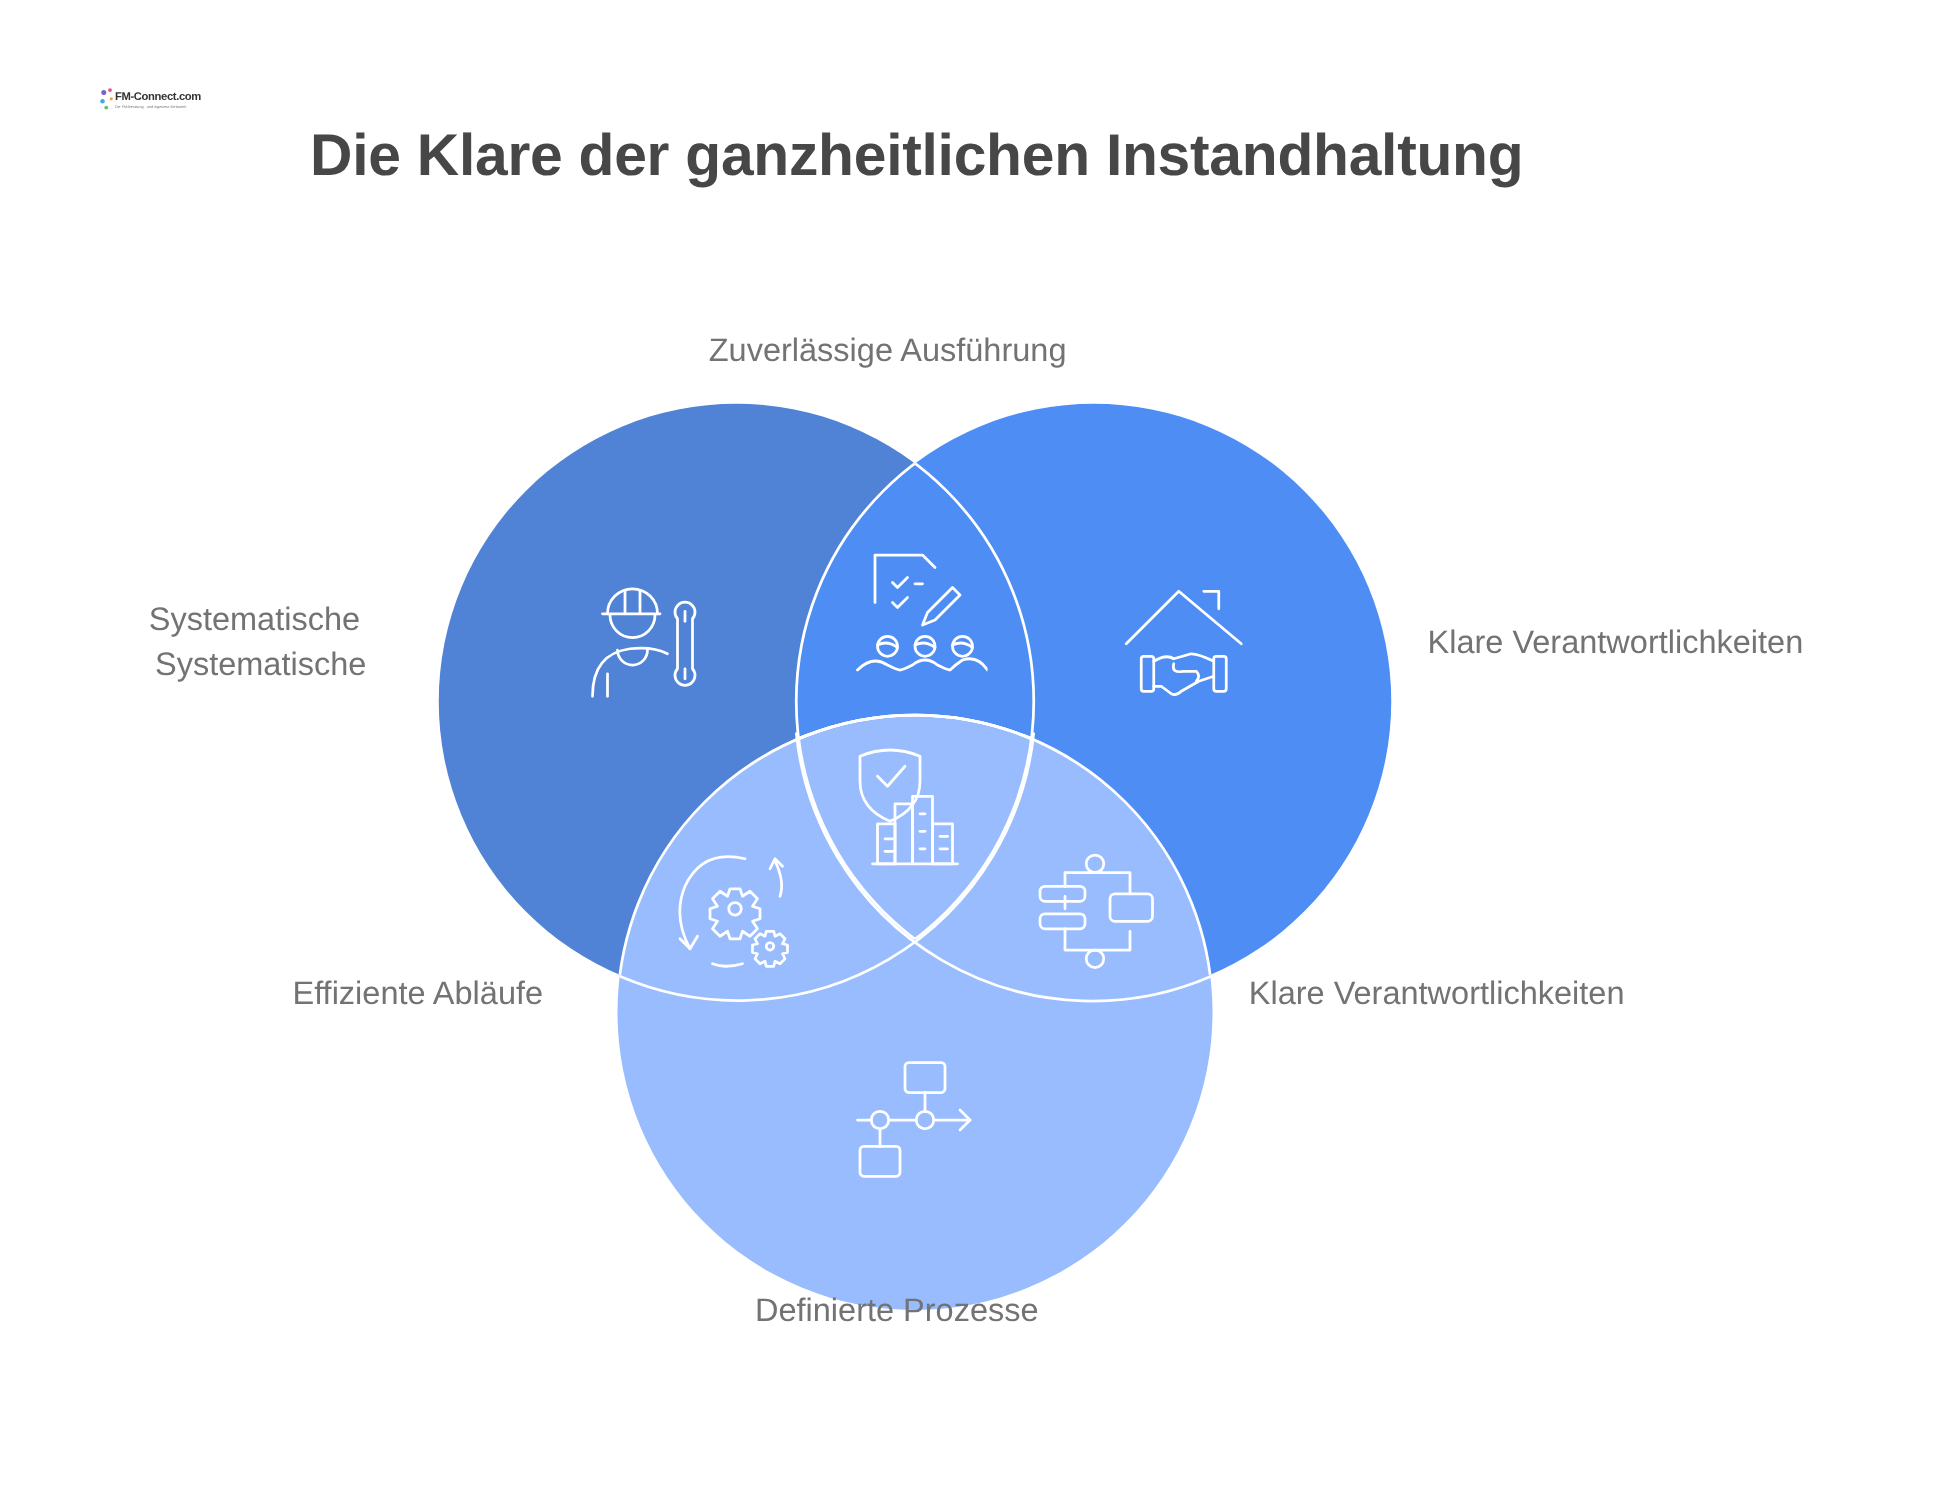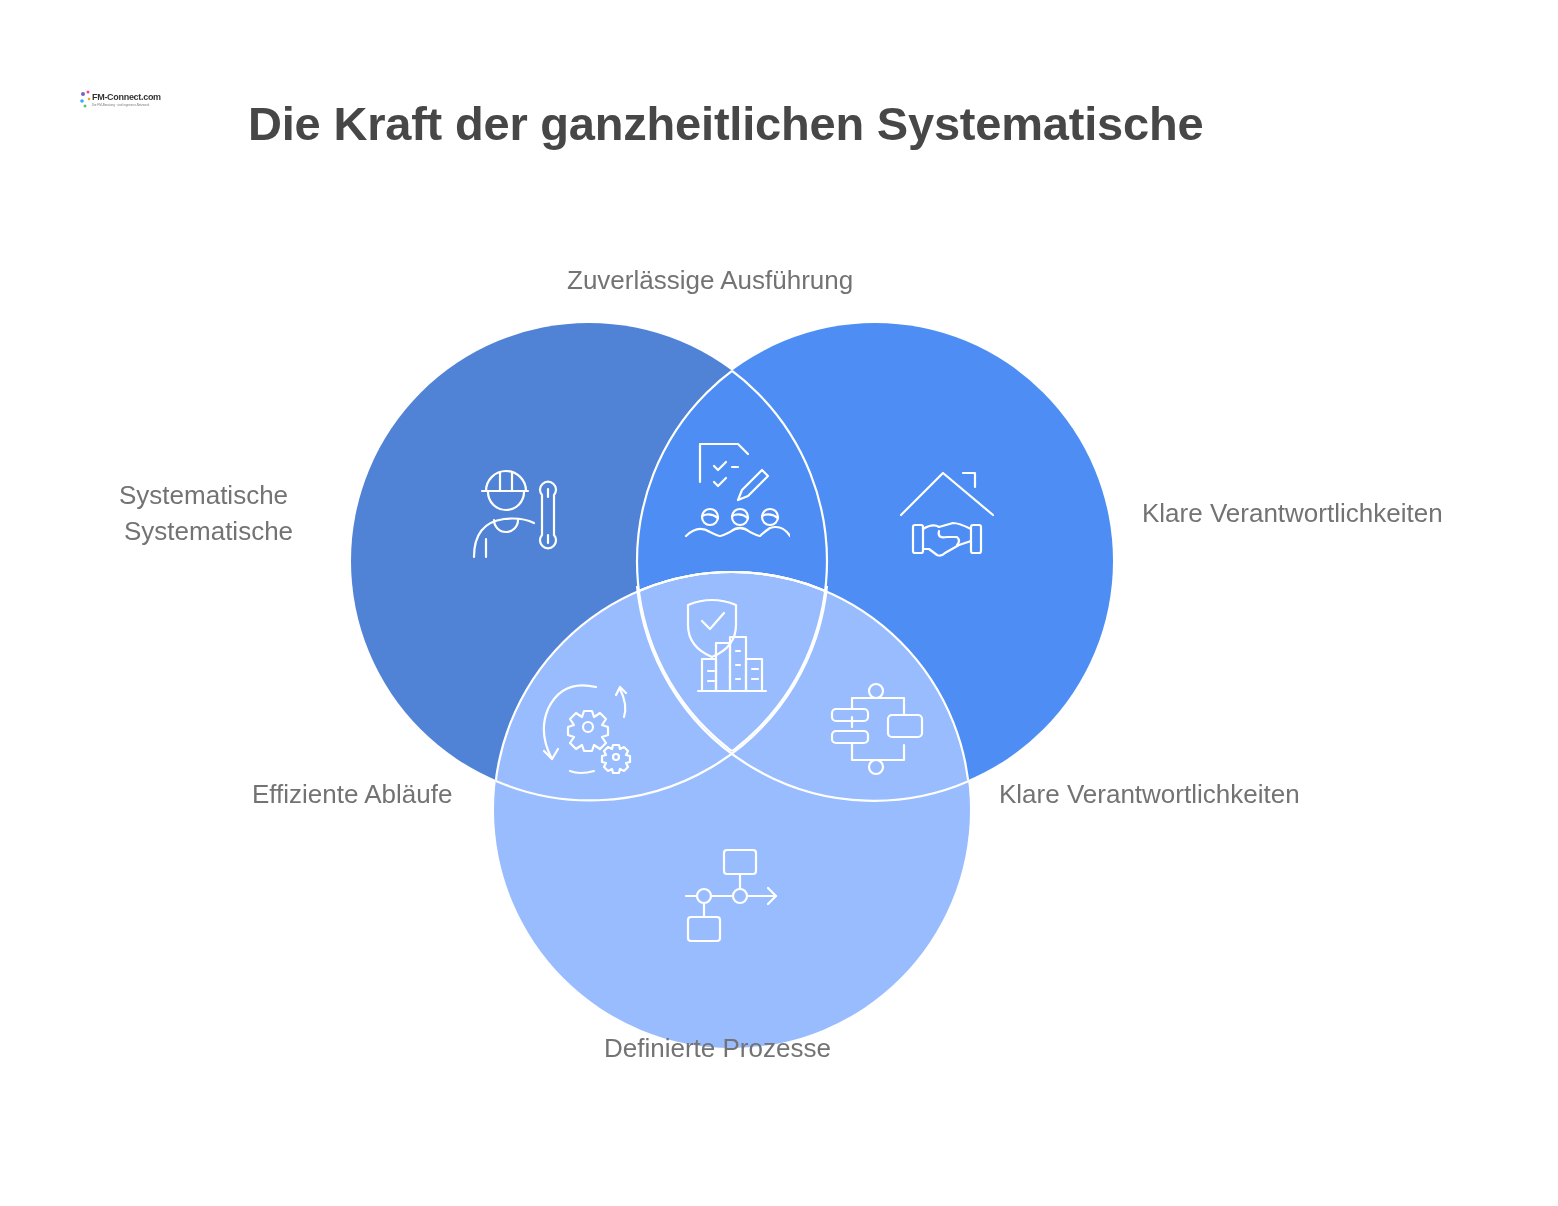--- a/index.html
+++ b/index.html
@@ -1,17 +1,17 @@
 <!DOCTYPE html>
 <html><head>
 <meta charset="utf-8">
 <style>
   html, body { margin: 0; padding: 0; background: #ffffff; }
   body { width: 1558px; height: 1206px; position: relative; overflow: hidden; font-family: "Liberation Sans", "DejaVu Sans", sans-serif; color: #454545; }
-  .logo { position: absolute; left: 78px; top: 68px; width: 60px; height: 24px; margin-top: 20px; }
+  .logo { position: absolute; left: 78px; top: 68px; width: 60px; height: 24px; }
   .logo-text { position: absolute; left: 14px; top: 4px; font-size: 9px; font-weight: bold; color: #333; letter-spacing: -0.3px; white-space: nowrap; }
   .logo-sub { position: absolute; left: 14px; top: 15px; font-size: 3px; color: #777; white-space: nowrap; }
   .title { position: absolute; left: 248px; top: 96px; font-size: 47px; font-weight: bold; color: #474747; white-space: nowrap; letter-spacing: -0.2px; }
   .label { position: absolute; font-size: 26px; color: #737373; white-space: nowrap; line-height: 35px; }
   svg.venn { position: absolute; left: 0; top: 0; }
   .icon { position: absolute; }
   .icon svg { display: block; }
 </style>
 </head>
 <body>
@@ -21,21 +21,21 @@
     <circle cx="5" cy="6" r="2" fill="#7a5fc9"></circle>
     <circle cx="10" cy="4" r="1.5" fill="#e84d8a"></circle>
     <circle cx="4" cy="13" r="1.8" fill="#3fa9f5"></circle>
     <circle cx="11" cy="11" r="1.3" fill="#f5a623"></circle>
     <circle cx="7" cy="18" r="1.5" fill="#5cc26c"></circle>
   </svg>
   <span class="logo-text">FM-Connect.com</span>
   <span class="logo-sub">Die FM-Beratung · und ingenieur-Netzwerk</span>
 </div>
 
-<div class="title">Die Kraft der ganzheitlichen Systematische</div>
+<div class="title">Die Klare der ganzheitlichen Instandhaltung</div>
 
 <svg class="venn" width="1558" height="1206" viewBox="0 0 1558 1206">
   <defs>
     <clipPath id="clipLeft">
         <circle cx="589" cy="561" r="238"></circle>
       </clipPath>
     <clipPath id="clipRight">
         <circle cx="875" cy="561" r="238"></circle>
       </clipPath>
   </defs>
@@ -169,15 +169,15 @@
     <path d="M86 41 l8 8 l-8 8"></path>
     <line x1="22" y1="56" x2="22" y2="70"></line>
     <rect x="6" y="70" width="32" height="24" rx="3"></rect>
   </svg>
 </div>
 
 <div class="label" style="left:567px; top:263px;">Zuverlässige Ausführung</div>
 <div class="label" style="left:119px; top:478px;">Systematische</div>
 <div class="label" style="left:124px; top:514px;">Systematische</div>
 <div class="label" style="left:1142px; top:496px;">Klare Verantwortlichkeiten</div>
-<div class="label" style="left:234px; top:777px;margin-left:18px;">Effiziente Abläufe</div>
+<div class="label" style="left:234px; top:777px;">Effiziente Abläufe</div>
 <div class="label" style="left:999px; top:777px;">Klare Verantwortlichkeiten</div>
 <div class="label" style="left:604px; top:1031px;">Definierte Prozesse</div>
 
 </body></html>

